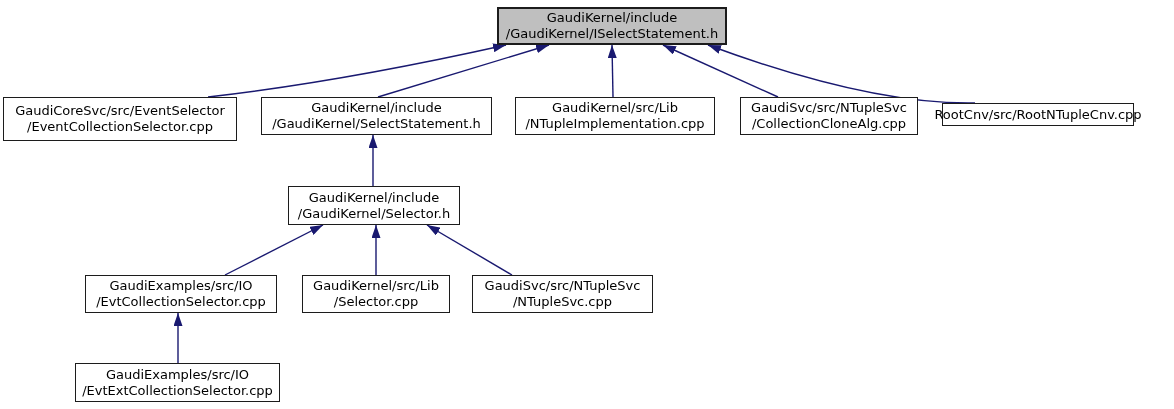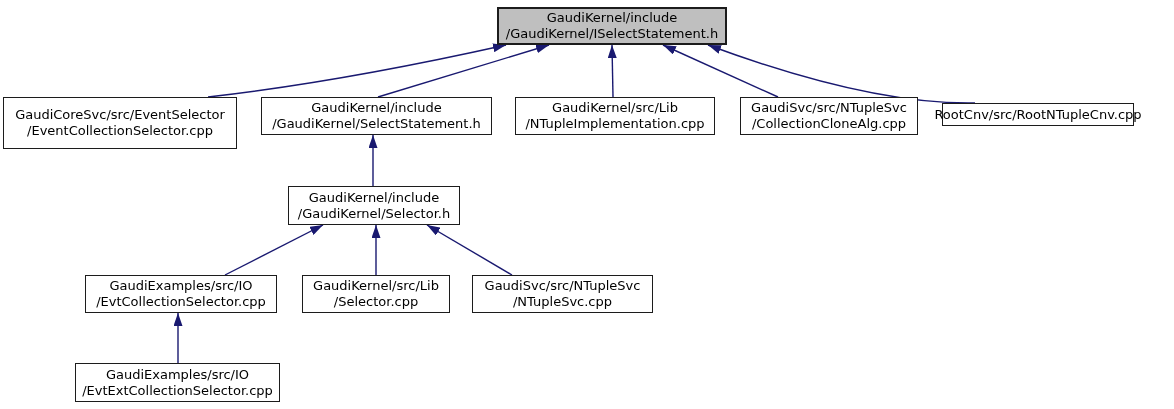--- a/index.html
+++ b/index.html
@@ -54,21 +54,21 @@
       <path d="M373,186 L373,135" fill="none" stroke="#191970" stroke-width="1.4" marker-end="url(#arrow)"></path>
       <path d="M225,275 L323,225" fill="none" stroke="#191970" stroke-width="1.4" marker-end="url(#arrow)"></path>
       <path d="M376,275 L376,225" fill="none" stroke="#191970" stroke-width="1.4" marker-end="url(#arrow)"></path>
       <path d="M512,275 L427,225" fill="none" stroke="#191970" stroke-width="1.4" marker-end="url(#arrow)"></path>
       <path d="M178,363 L178,313" fill="none" stroke="#191970" stroke-width="1.4" marker-end="url(#arrow)"></path>
     </svg>
 
   <div class="node root" style="left: 497px; top: 7px; width: 230px; height: 38px;">GaudiKernel/include
 /GaudiKernel/ISelectStatement.h</div>
 
-  <div class="node" style="left: 3px; top: 97px; width: 234px; height: 52px;">GaudiCoreSvc/src/EventSelector
+  <div class="node" style="left: 3px; top: 97px; width: 234px; height: 44px;">GaudiCoreSvc/src/EventSelector
 /EventCollectionSelector.cpp</div>
 
   <div class="node" style="left: 261px; top: 97px; width: 231px; height: 38px;">GaudiKernel/include
 /GaudiKernel/SelectStatement.h</div>
 
   <div class="node" style="left: 515px; top: 97px; width: 200px; height: 38px;">GaudiKernel/src/Lib
 /NTupleImplementation.cpp</div>
 
   <div class="node" style="left: 740px; top: 97px; width: 178px; height: 38px;">GaudiSvc/src/NTupleSvc
 /CollectionCloneAlg.cpp</div>

